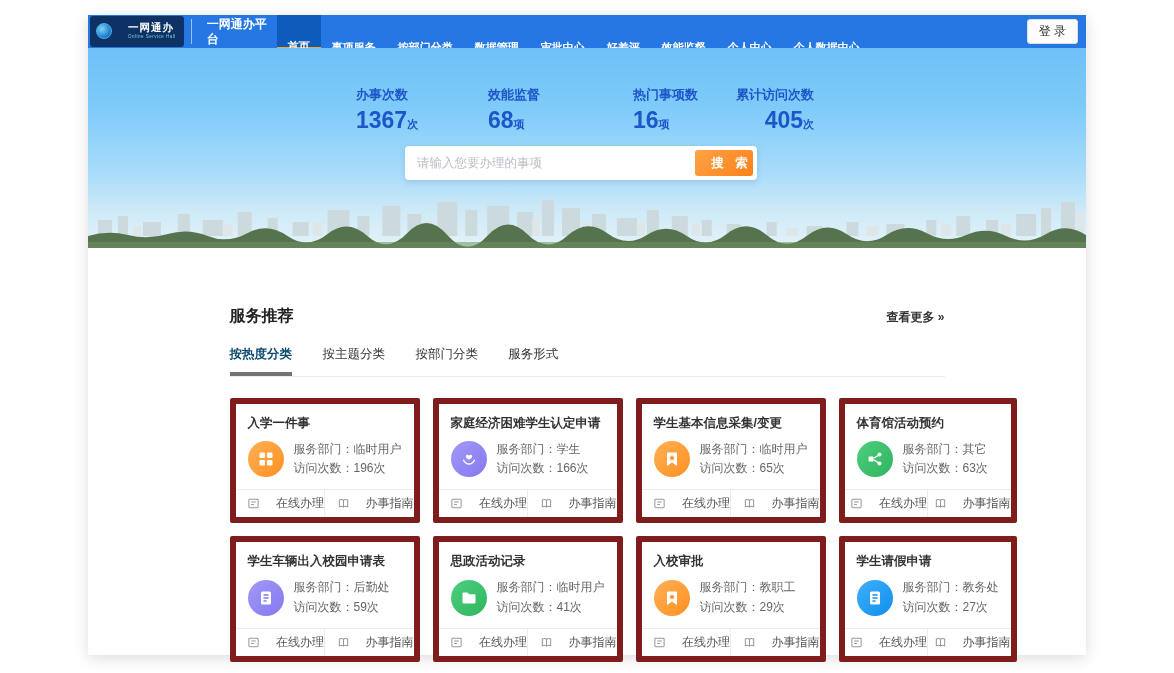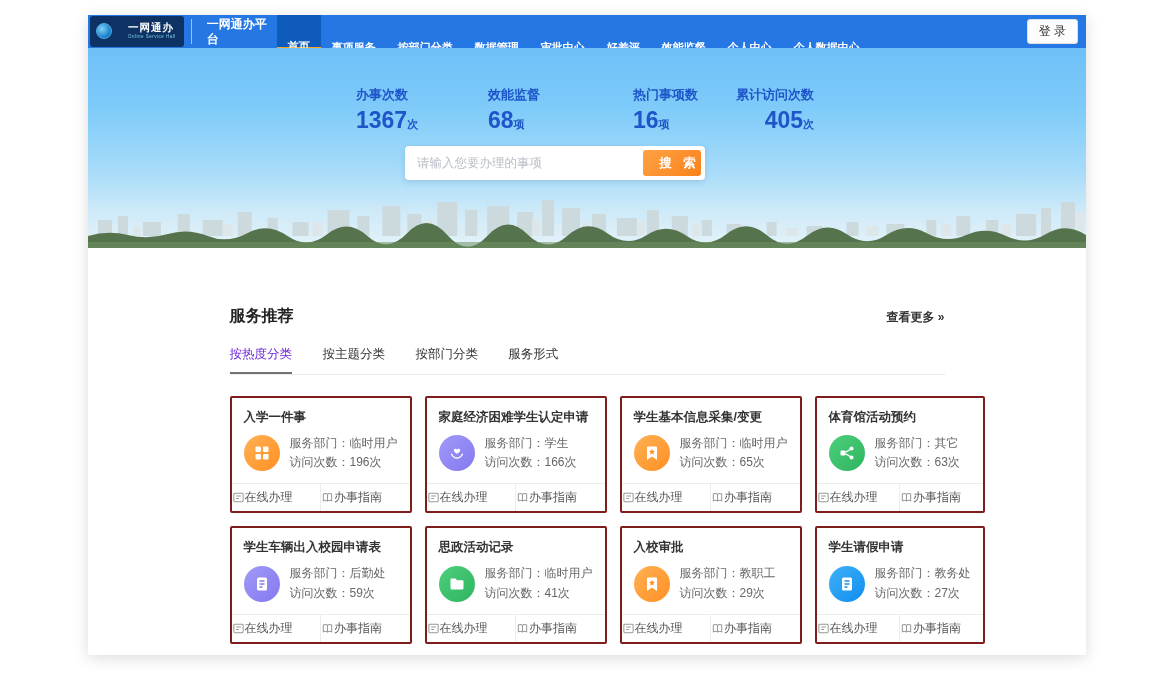--- a/index.html
+++ b/index.html
@@ -33,54 +33,54 @@
 
   
   .banner { position:relative; height:200px; overflow:hidden;
             background:linear-gradient(180deg,#6ec0f8 0%, #7ecbfa 30%, #a8dcf9 62%, #cfeaf8 82%, #e4f2f8 100%); }
   .skyline { position:absolute; left:0; bottom:0; width:100%; height:70px; }
   .stat { position:absolute; top:38px; }
   .stat .s-label { font-size:13px; font-weight:bold; color:#1e55c9; }
   .stat .s-value { font-size:23px; font-weight:bold; color:#1e55c9; margin-top:3px; }
   .stat .s-unit { font-size:11px; font-weight:bold; }
   .stat.p0 { left:268px; } .stat.p1 { left:400px; } .stat.p2 { left:545px; } .stat.p3 { left:648px;text-align:right; }
-  .search-wrap { position:absolute; left:317px; top:98px; width:300px; height:34px; background:#fff;
+  .search-wrap { position:absolute; left:317px; top:98px; width:352px; height:34px; background:#fff;
                  border-radius:4px; display:flex; align-items:center; box-shadow:0 2px 6px rgba(30,90,150,.18); }
   .search-input { flex:1; border:none; outline:none; font-size:12.5px; padding:0 12px; color:#333;
                   background:transparent; font-family:inherit; }
   .search-input::placeholder { color:#b9bec6; }
   .search-btn { width:58px; height:26px; margin-right:4px; border:none; border-radius:3px; color:#fff;
                 font-size:12.5px; font-weight:bold; letter-spacing:4px; padding-left:15px; cursor:pointer;
                 background:linear-gradient(135deg,#ffa245,#f9821a); font-family:inherit; }
 
   
   .content { width:715px; margin:0 auto; padding-top:58px; }
   .sec-head { display:flex; justify-content:space-between; align-items:baseline; }
   .sec-title { font-size:16px; font-weight:bold; color:#222; }
   .more-link { font-size:12px; color:#333; font-weight:bold; cursor:pointer; }
   .tabs { margin-top:17px; border-bottom:1px solid #ebebeb; }
   .tab { display:inline-block; font-size:12.5px; color:#333; margin-right:26px; padding-bottom:9px;
          cursor:pointer; }
-  .tab.active { color:#6d28d9; font-weight:normal; border-bottom:2px solid #737373; }
+  .tab.active { color:#0c4a6e; font-weight:bold; border-bottom:4px solid #737373; }
 
   .grid { margin-top:21px; display:grid; grid-template-columns:repeat(4,1fr); gap:13px; }
-  .card { border:2px solid #7f1d1d; border-radius:2px; background:#fff; cursor:pointer; }
+  .card { border:6px solid #7f1d1d; border-radius:2px; background:#fff; cursor:pointer; }
   .card-title { font-size:12.5px; font-weight:bold; color:#333; padding:11px 12px 6px;
                 white-space:nowrap; overflow:hidden; }
   .card-body { display:flex; align-items:center; gap:10px; padding:2px 12px 11px; }
   .cicon { width:36px; height:36px; border-radius:50%; flex:none; display:flex; align-items:center;
            justify-content:center; }
   .cicon svg { width:20px; height:20px; }
   .cicon.orange { background:linear-gradient(135deg,#ffb055,#ff9022); }
   .cicon.purple { background:linear-gradient(135deg,#a09af7,#8578f0); }
   .cicon.green  { background:linear-gradient(135deg,#4ecf7d,#2eb45f); }
   .cicon.blue   { background:linear-gradient(135deg,#3fb1f7,#0f8ef0); }
   .cinfo { font-size:12px; color:#666; line-height:1.6; white-space:nowrap; }
   .card-actions { display:flex; border-top:1px solid #ececec; }
-  .action { flex:1; display:flex; align-items:center; justify-content:flex-start; gap:0;
+  .action { flex:1; display:flex; align-items:center; justify-content:flex-end; gap:16px;
             font-size:12px; color:#555; padding:5px 0; }
   .action + .action { border-left:1px solid #ececec; }
   .action svg { width:13px; height:13px; }
 </style>
 </head>
 <body>
 
 <div class="page">
 
   <div class="nav">

